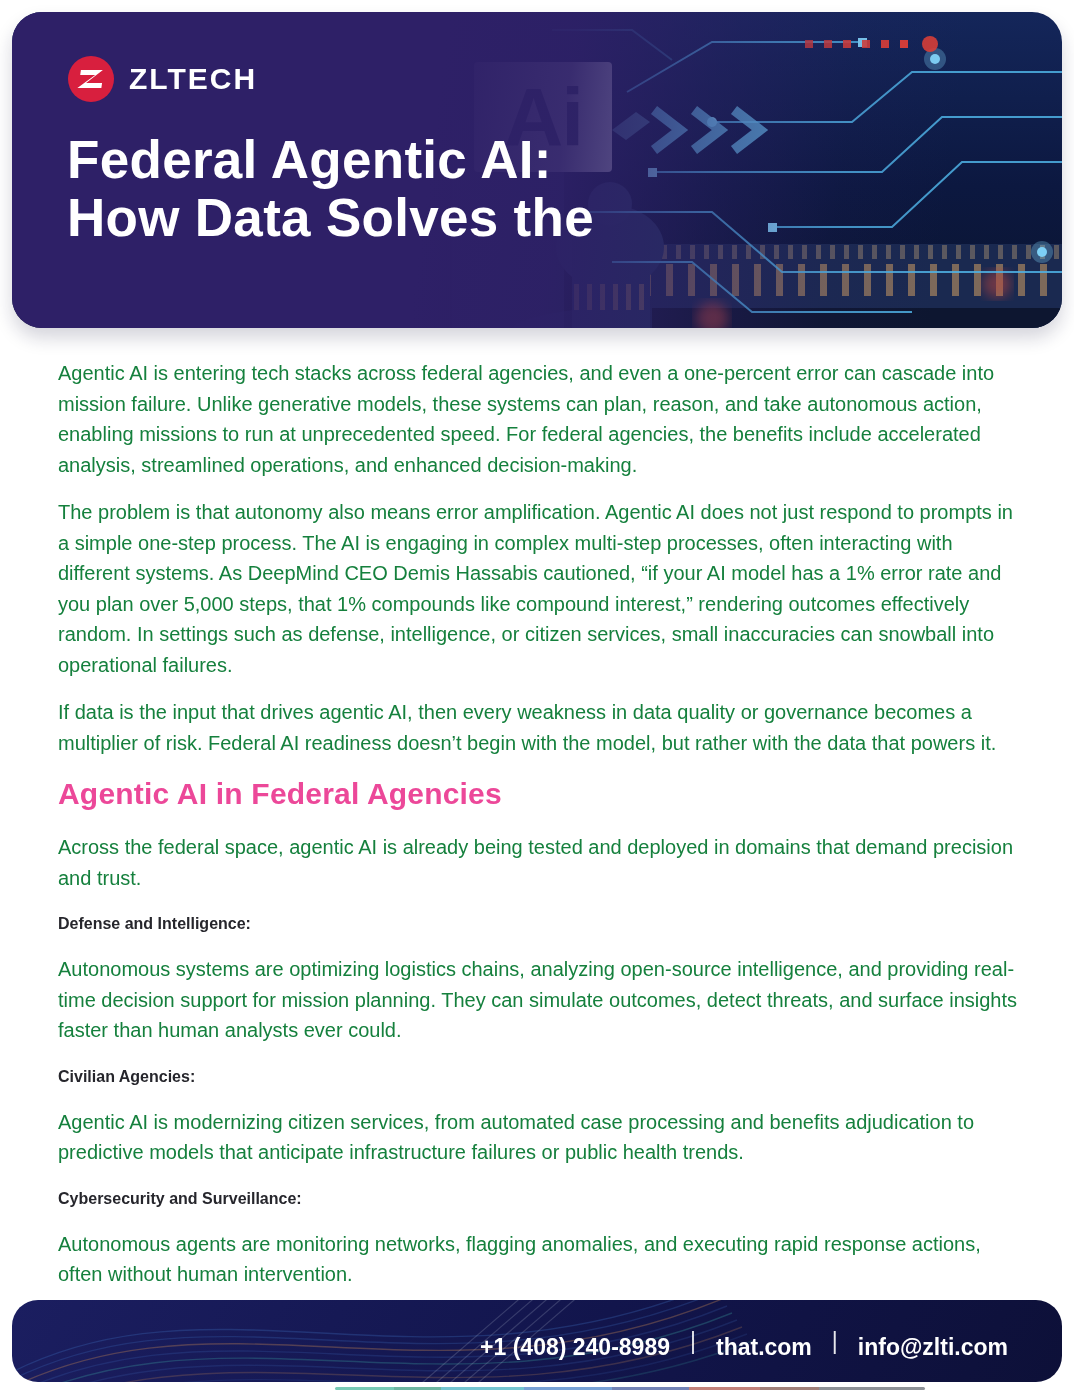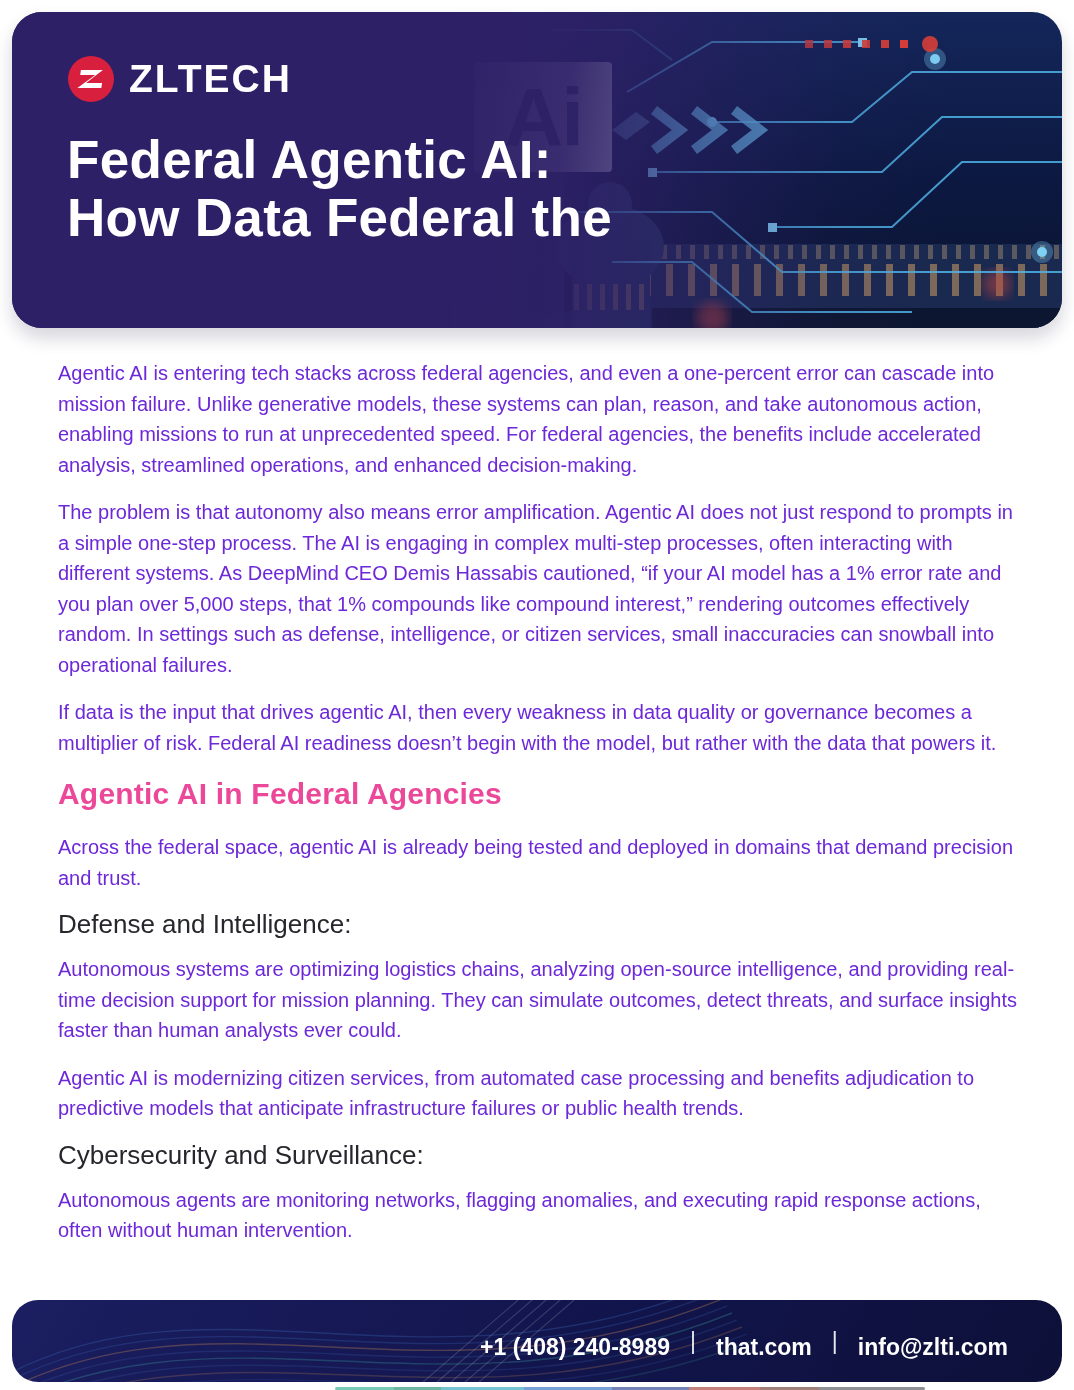--- a/index.html
+++ b/index.html
@@ -27,40 +27,40 @@
     background:linear-gradient(97deg,
       #2E2067 0%, #2E2067 40%,
       rgba(46,32,103,.92) 52%,
       rgba(46,32,103,.45) 66%,
       rgba(46,32,103,.10) 78%,
       rgba(46,32,103,0) 88%);
   }
   .header-content{position:absolute;z-index:3;left:55px;top:43px;}
   .brand-row{display:flex;align-items:center;gap:14px;}
   .brand-name{
-    color:#ffffff;font-size:39px;font-weight:800;letter-spacing:2px;
+    color:#ffffff;font-size:30px;font-weight:800;letter-spacing:2px;
   }
   .header-title{
     margin:28px 0 0 0;color:#ffffff;font-weight:800;
     font-size:53px;line-height:58px;letter-spacing:.3px;
   }
   .header-title span{display:block;}
 
   
   .article{position:absolute;left:58px;top:358px;width:962px;}
   .article p{
-    margin:0 0 17px 0;font-size:20px;line-height:30.5px;color:#6d28d9;
+    margin:0 0 17px 0;font-size:20px;line-height:30.5px;color:#15803d;
   }
   .article h2{
     margin:10px 0 19px 0;font-size:30px;line-height:38px;color:#ec4899;
     font-weight:800;letter-spacing:.2px;
   }
   .article h3{
-    margin:6px 0 16px 0;font-size:26px;line-height:28px;color:#26262C;
-    font-weight:400;
+    margin:6px 0 16px 0;font-size:16px;line-height:28px;color:#26262C;
+    font-weight:700;
   }
 
   
   .footer-card{
     position:absolute;left:12px;top:1300px;width:1050px;height:82px;
     border-radius:26px;overflow:hidden;
     background:linear-gradient(120deg,#1b1e60 0%,#12154c 55%,#0d1038 100%);
   }
   .footer-waves{position:absolute;inset:0;width:100%;height:100%;}
   .footer-contact{
@@ -151,33 +151,34 @@
         <svg width="48" height="48" viewBox="0 0 48 48" aria-hidden="true">
           <circle cx="24" cy="24" r="23" fill="#D81F3E"></circle>
           <g transform="translate(3,0) skewX(-8)">
             <path d="M13,15 H35 L20,28 H36 V33 H12 L28,20 H13 Z" fill="#ffffff"></path>
           </g>
         </svg>
         <div class="brand-name">ZLTECH</div>
       </div>
       <h1 class="header-title">
         <span>Federal Agentic AI:</span>
-        <span>How Data Federal the</span>
+        <span>How Data Solves the</span>
       </h1>
     </div>
   </div>
 
   <div class="article">
     <p>Agentic AI is entering tech stacks across federal agencies, and even a one-percent error can cascade into mission failure. Unlike generative models, these systems can plan, reason, and take autonomous action, enabling missions to run at unprecedented speed. For federal agencies, the benefits include accelerated analysis, streamlined operations, and enhanced decision-making.</p>
     <p>The problem is that autonomy also means error amplification. Agentic AI does not just respond to prompts in a simple one-step process. The AI is engaging in complex multi-step processes, often interacting with different systems. As DeepMind CEO Demis Hassabis cautioned, “if your AI model has a 1% error rate and you plan over 5,000 steps, that 1% compounds like compound interest,” rendering outcomes effectively random. In settings such as defense, intelligence, or citizen services, small inaccuracies can snowball into operational failures.</p>
     <p>If data is the input that drives agentic AI, then every weakness in data quality or governance becomes a multiplier of risk. Federal AI readiness doesn’t begin with the model, but rather with the data that powers it.</p>
     <h2>Agentic AI in Federal Agencies</h2>
     <p>Across the federal space, agentic AI is already being tested and deployed in domains that demand precision and trust.</p>
     <h3>Defense and Intelligence:</h3>
     <p>Autonomous systems are optimizing logistics chains, analyzing open-source intelligence, and providing real-time decision support for mission planning. They can simulate outcomes, detect threats, and surface insights faster than human analysts ever could.</p>
+    <h3>Civilian Agencies:</h3>
     <p>Agentic AI is modernizing citizen services, from automated case processing and benefits adjudication to predictive models that anticipate infrastructure failures or public health trends.</p>
     <h3>Cybersecurity and Surveillance:</h3>
     <p>Autonomous agents are monitoring networks, flagging anomalies, and executing rapid response actions, often without human intervention.</p>
   </div>
 
   <div class="footer-card">
     <svg class="footer-waves" viewBox="0 0 1050 82" preserveAspectRatio="none" aria-hidden="true">
       <g fill="none" stroke-width="1.4">
         <path d="M-40,95 C180,-50 400,110 700,-15" stroke="#3f6fc0" opacity=".30"></path>
         <path d="M-40,102 C185,-42 405,116 705,-8" stroke="#3f6fc0" opacity=".26"></path>

